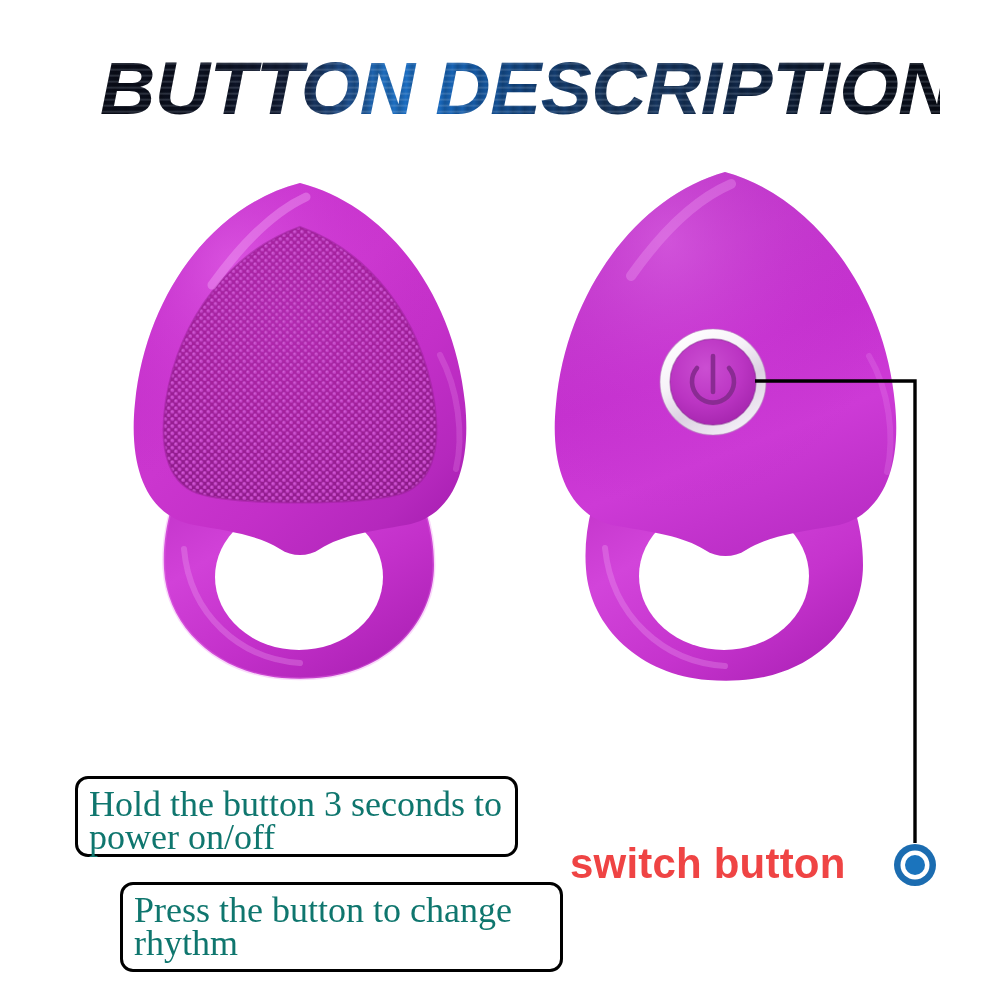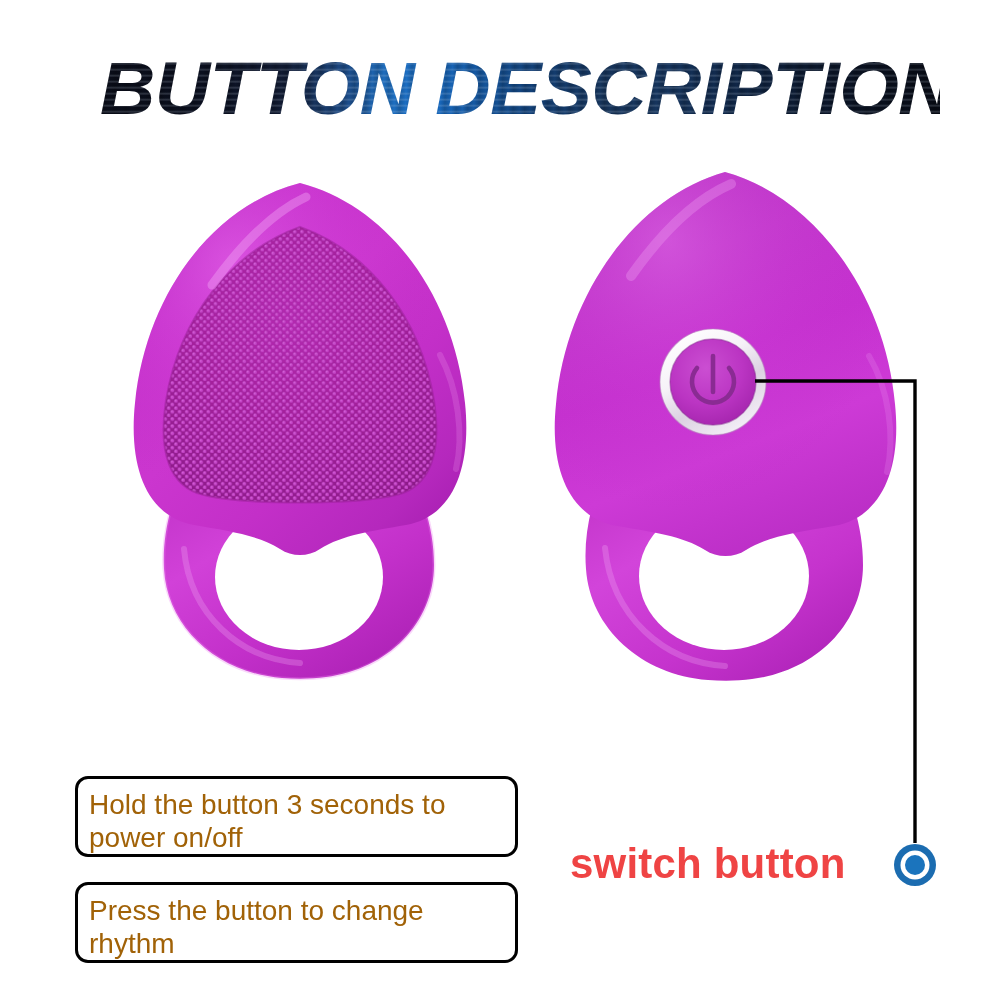--- a/index.html
+++ b/index.html
@@ -112,26 +112,26 @@
     position: absolute;
     left: 75px;
     width: 443px;
     box-sizing: border-box;
     border: 3px solid #000000;
     border-radius: 13px;
     background: #ffffff;
     padding: 9px 12px 9px 11px;
   }
   #info-box-1 { top: 776px; height: 81px; }
-  #info-box-2 { top: 882px; height: 81px; }
+  #info-box-2 { top: 882px; height: 90px; margin-left: 45px; }
   .info-text {
-    font-family: Liberation Sans, sans-serif;
-    font-size: 28px;
+    font-family: Liberation Serif, serif;
+    font-size: 36px;
     line-height: 33px;
-    color: #a16207;
+    color: #0f766e;
     font-weight: normal;
   }
 </style>
 </head>
 <body>
 
 <div id="page">
 
   <div id="title-wrap">
     <div id="title-text">BUTTON DESCRIPTION</div>

